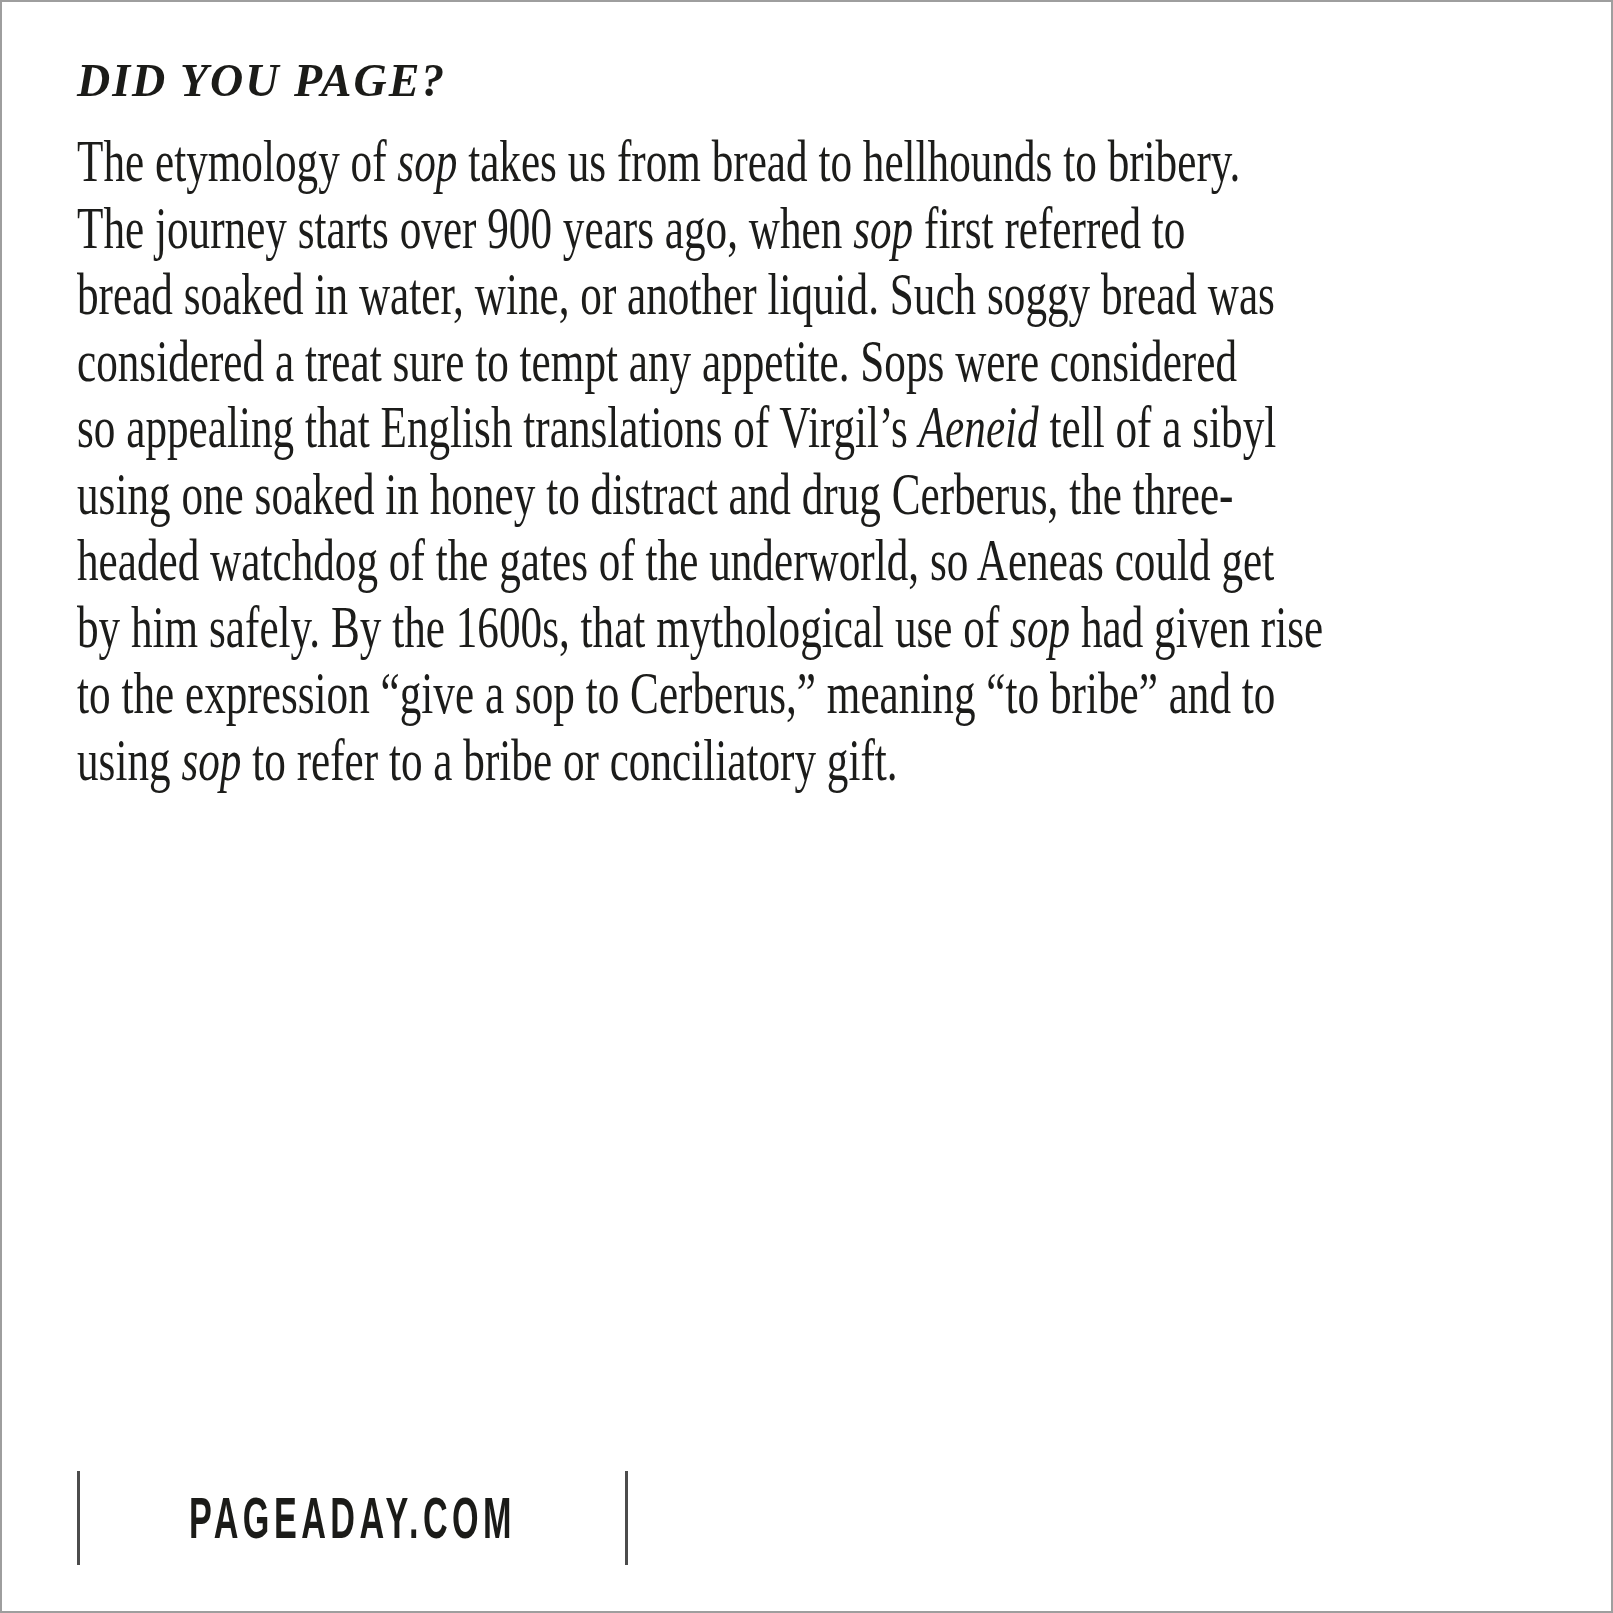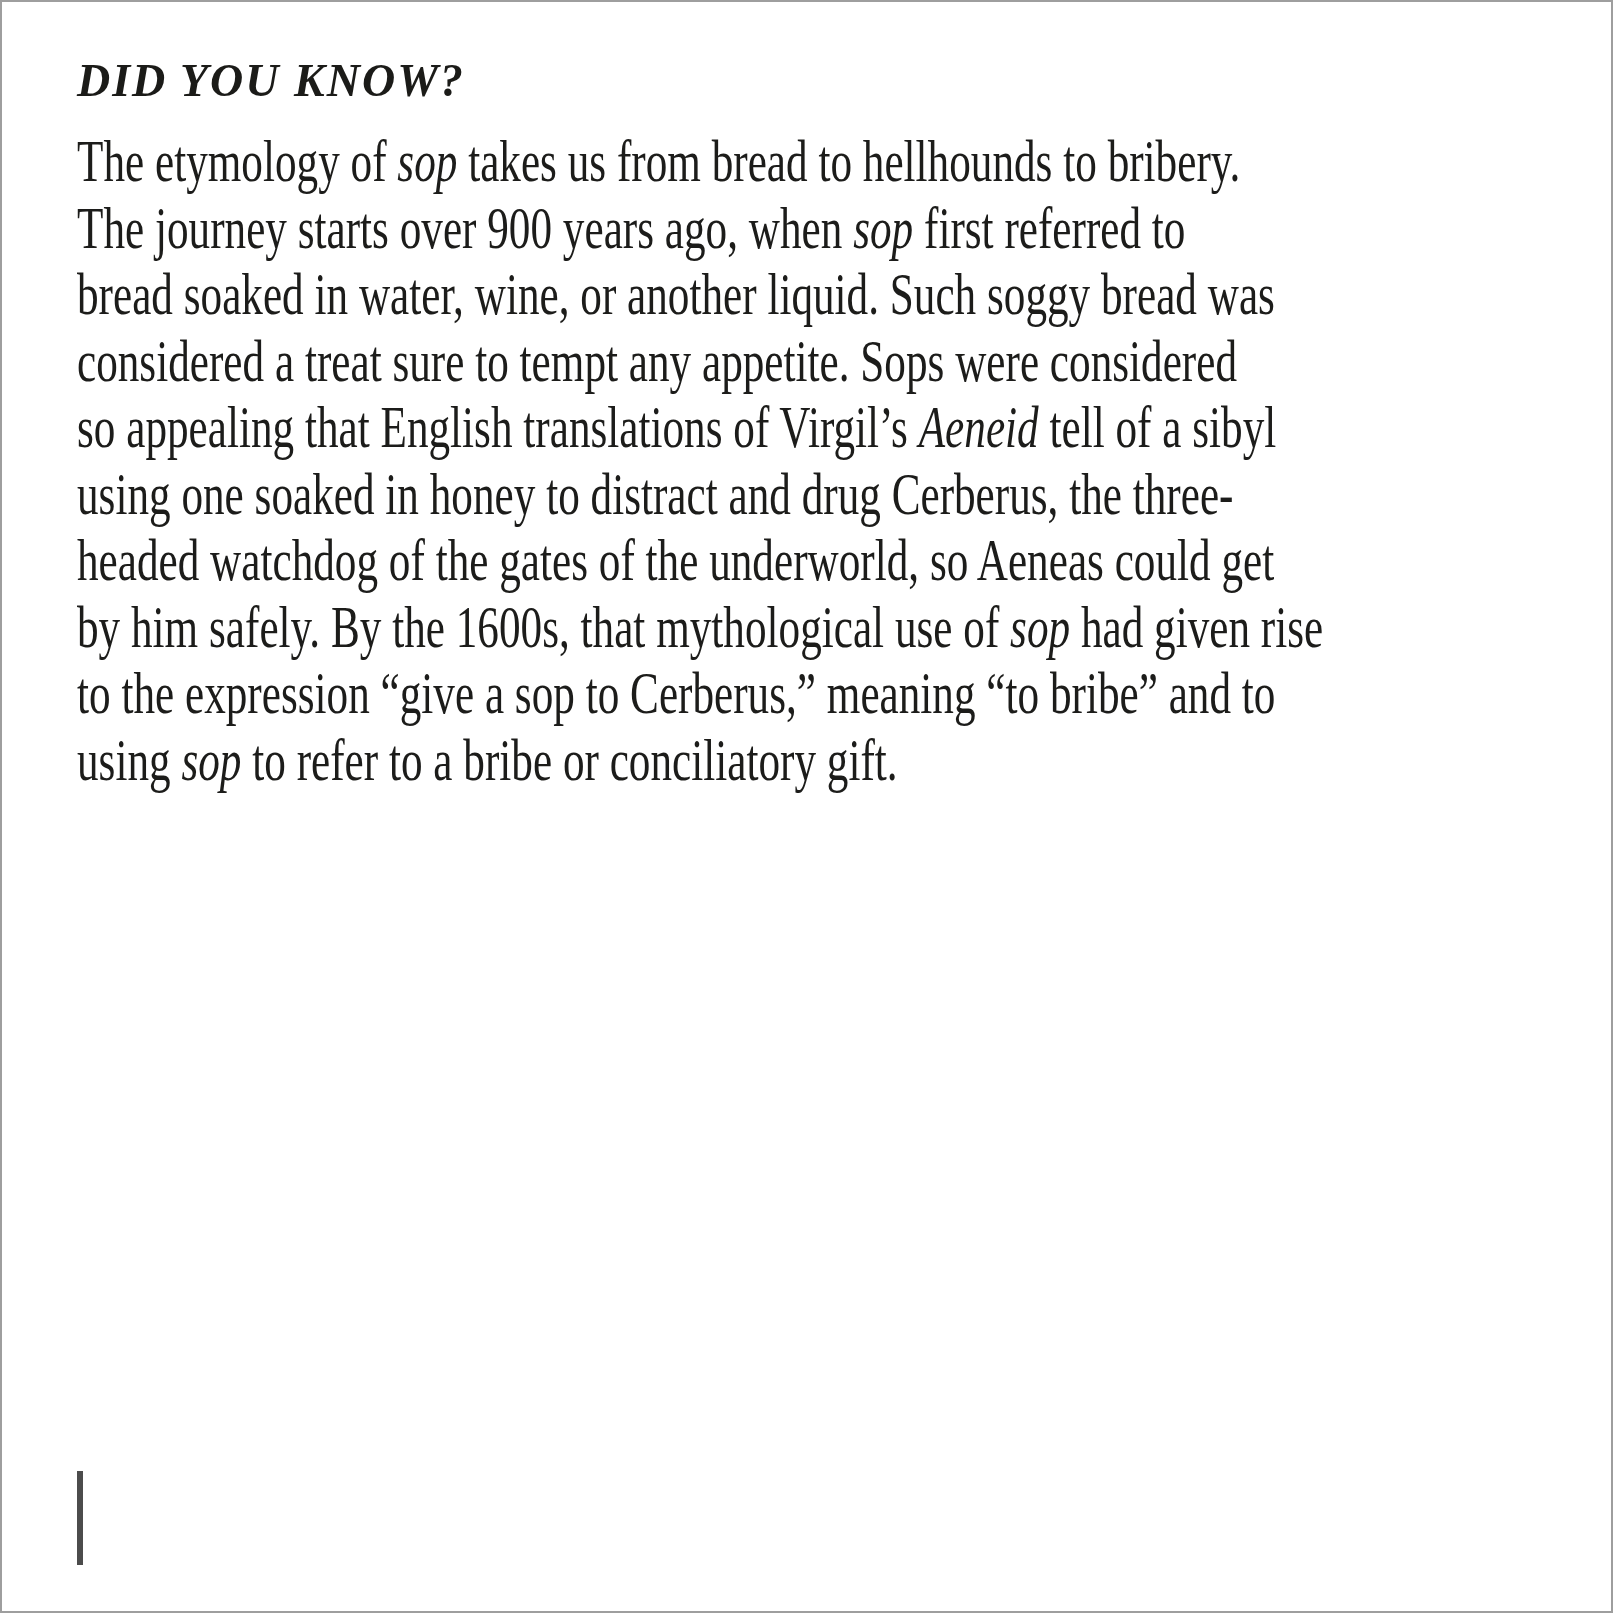--- a/index.html
+++ b/index.html
@@ -96,36 +96,39 @@
     vertical-align: super;
     line-height: 0;
   }
   .brand-suffix { margin-left: 0.55em; }
 </style>
 </head>
 <body>
 
 <div class="page">
 
-  <h1 class="kicker">DID YOU KNOW?</h1>
+  <h1 class="kicker">DID YOU PAGE?</h1>
 
   <div class="article">
       <div class="line"><span>The etymology of </span><em>sop</em><span> takes us from bread to hellhounds to bribery.</span></div>
       <div class="line"><span>The journey starts over 900 years ago, when </span><em>sop</em><span> first referred to</span></div>
       <div class="line"><span>bread soaked in water, wine, or another liquid. Such soggy bread was</span></div>
       <div class="line"><span>considered a treat sure to tempt any appetite. Sops were considered</span></div>
       <div class="line"><span>so appealing that English translations of Virgil’s </span><em>Aeneid</em><span> tell of a sibyl</span></div>
       <div class="line"><span>using one soaked in honey to distract and drug Cerberus, the three-</span></div>
       <div class="line"><span>headed watchdog of the gates of the underworld, so Aeneas could get</span></div>
       <div class="line"><span>by him safely. By the 1600s, that mythological use of </span><em>sop</em><span> had given rise</span></div>
       <div class="line"><span>to the expression “give a sop to Cerberus,” meaning “to bribe” and to</span></div>
       <div class="line"><span>using </span><em>sop</em><span> to refer to a bribe or conciliatory gift.</span></div>
     </div>
 
   <div class="footer">
     <div class="vdiv"></div>
+    <div class="seg seg-site">
+      <span class="ft ft-center">PAGEADAY.COM</span>
+    </div>
     <div class="vdiv"></div>
     <div class="seg seg-pub">
       
     </div>
   </div>
 
 </div>
 
 </body></html>

